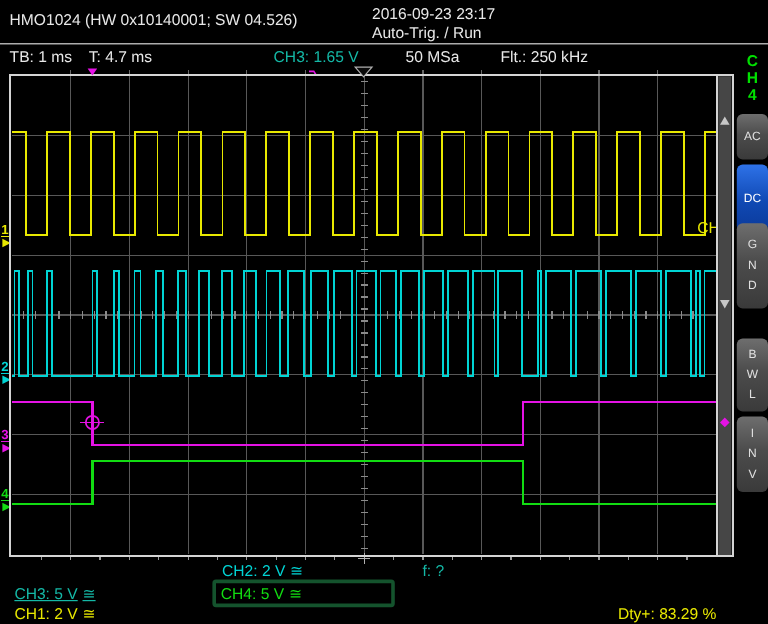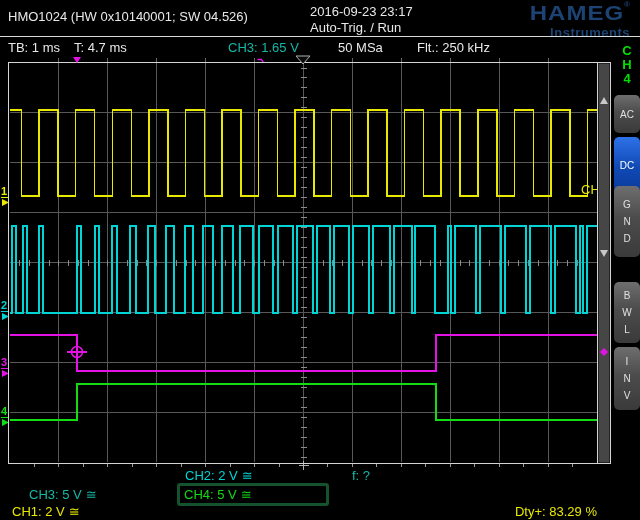--- a/index.html
+++ b/index.html
@@ -36,24 +36,20 @@
 </style>
 </head>
 <body>
 
 <div id="screen">
 
   <div class="abs" style="left:8px;top:9px;">HMO1024 (HW 0x10140001; SW 04.526)</div>
   <div class="abs two-line" style="left:310px;top:4px;">
     <div>2016-09-23 23:17</div>
     <div>Auto-Trig. / Run</div>
-  </div>
-  <div id="logo">
-    <span class="brand">HAMEG</span><span class="reg">®</span>
-    <div class="sub">Instruments</div>
   </div>
   <div id="hdr-sep"></div>
 
   <div class="abs" style="left:8px;top:40px;">TB: 1 ms</div>
   <div class="abs" style="left:74px;top:40px;">T: 4.7 ms</div>
   <div class="abs magenta" id="trig-readout" style="left:228px;top:40px;">
     <span>CH3: 1.65 V</span>
     <svg width="15" height="13">
       <path d="M1.5,2.5 L5.5,2.5 L10.5,10.5 L14.5,10.5" stroke="#e512e5" stroke-width="1.3" fill="none"></path>
     </svg>
@@ -284,21 +280,21 @@
 V</div>
 
   <div class="readout yellow" style="left:12px;top:468px;">
     <span>CH1: 2 V</span><span class="coupl">≅</span>
   </div>
   <div class="readout cyan" style="left:185px;top:468px;">
     <span>CH2: 2 V</span><span class="coupl">≅</span>
   </div>
   <div class="readout magenta" style="left:352px;top:468px;">f: ?</div>
   <div class="readout yellow" style="right:43px;top:468px;">Dty+: 83.29 %</div>
-  <div class="readout magenta" style="left:29px;top:487px;">
+  <div class="readout magenta" style="left:12px;top:487px;text-decoration:underline;">
     <span>CH3: 5 V</span><span class="coupl">≅</span>
   </div>
   <div id="ch4-box">
     <div class="inner green">
       <span>CH4: 5 V</span><span class="coupl">≅</span>
     </div>
   </div>
 </div>
 
 </body></html>

